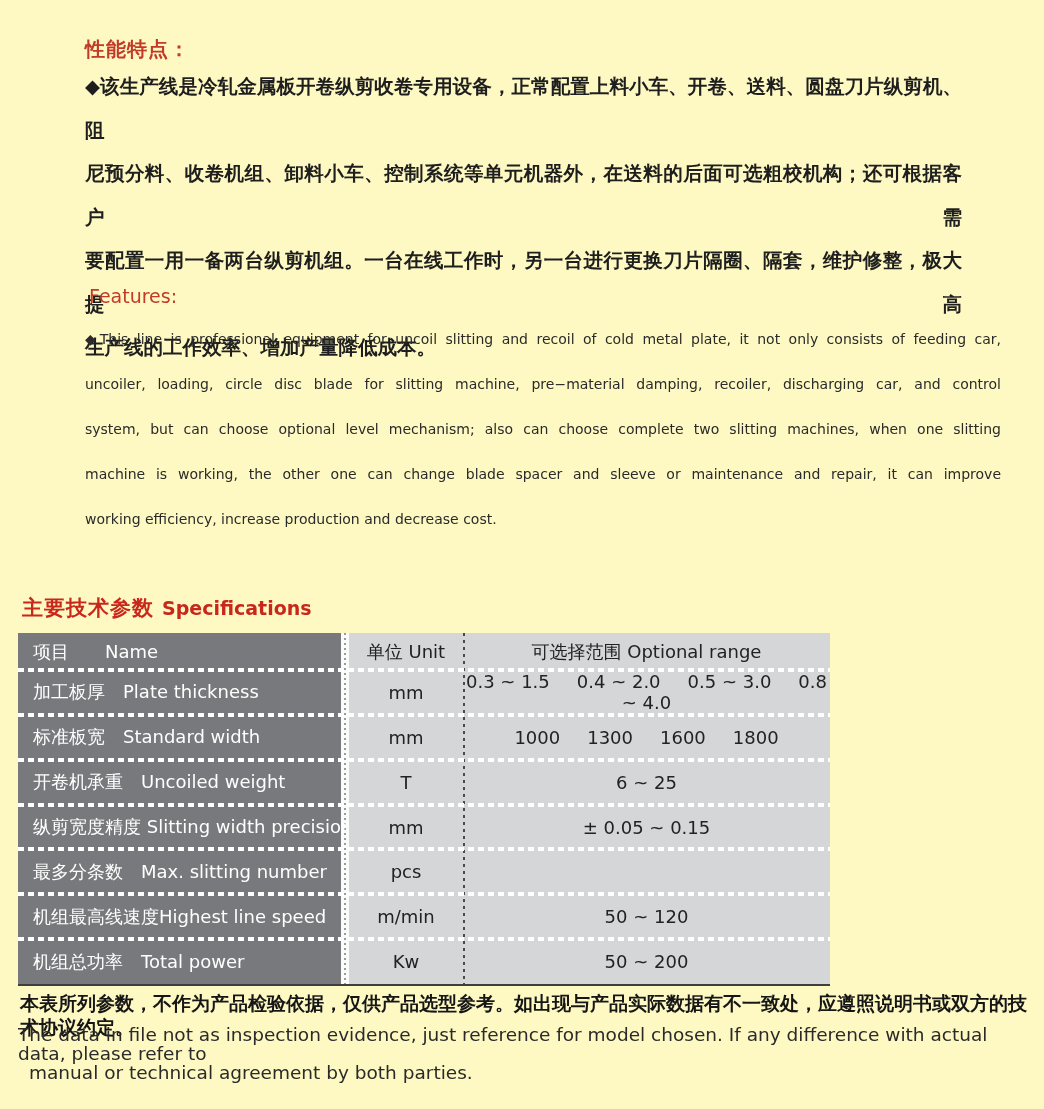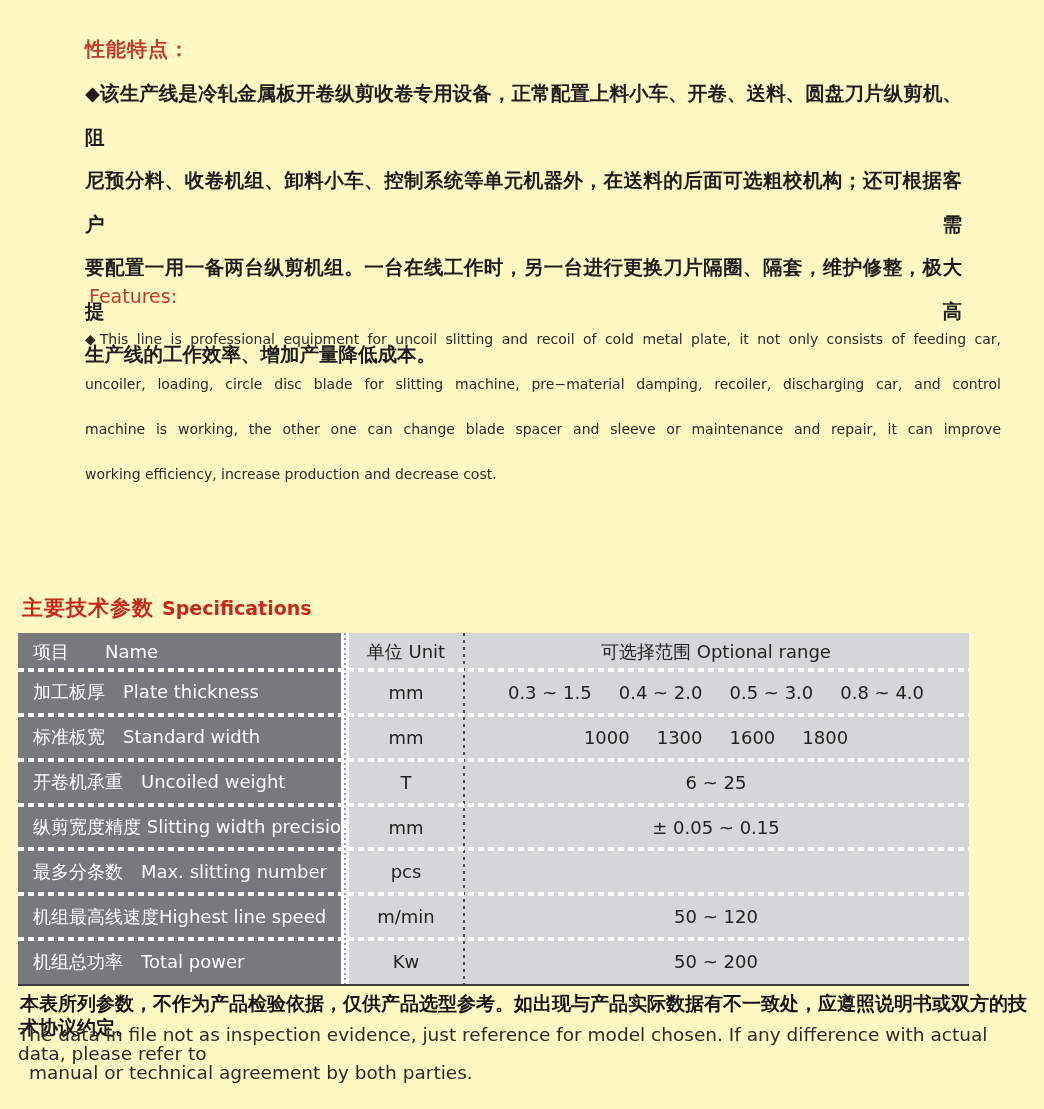--- a/index.html
+++ b/index.html
@@ -27,32 +27,32 @@
     display:flex;align-items:baseline;gap:8px;
     color:#c8281c;
   }
   .spec-title .t-zh{font-size:21px;font-weight:700;letter-spacing:1px;}
   .spec-title .t-en{font-size:19px;font-weight:700;}
   
   .para{position:absolute;}
   .para .pline{text-align:justify;text-align-last:justify;}
   .para .pline.last{text-align-last:left;}
   .para-zh{
-    left:85px;top:72px;width:877px;
+    left:85px;top:65px;width:877px;
     font-size:19.5px;line-height:43.5px;font-weight:700;
     color:#1e1e1e;
   }
   .para-en{
     left:85px;top:317px;width:916px;
     font-size:14px;line-height:45px;font-weight:400;
     color:#2a2a2a;
   }
   
   .spec-table{
-    position:absolute;left:18px;top:633px;width:951px;
+    position:absolute;left:18px;top:633px;width:812px;
     background:linear-gradient(90deg,
       #77797c 0 323px,
       #fbfbfb 323px 331px,
       #d5d6d8 331px 100%);
     border-bottom:2px solid #3c3e40;
   }
   .vline-fine{
     position:absolute;top:0;bottom:0;left:326px;width:2px;
     background:repeating-linear-gradient(180deg,#9b9b9b 0 2px,transparent 2px 5px);
   }
@@ -99,20 +99,21 @@
     <div class="pline">尼预分料、收卷机组、卸料小车、控制系统等单元机器外，在送料的后面可选粗校机构；还可根据客户需</div>
     <div class="pline">要配置一用一备两台纵剪机组。一台在线工作时，另一台进行更换刀片隔圈、隔套，维护修整，极大提高</div>
     <div class="pline last">生产线的工作效率、增加产量降低成本。</div>
   </div>
 
   <div class="en-feat-head">Features:</div>
 
   <div class="para para-en">
     <div class="pline">◆This line is professional equipment for uncoil slitting and recoil of cold metal plate, it not only consists of feeding car,</div>
     <div class="pline">uncoiler, loading, circle disc blade for slitting machine, pre−material damping, recoiler, discharging car, and control</div>
+    <div class="pline">system, but can choose optional level mechanism; also can choose complete two slitting machines, when one slitting</div>
     <div class="pline">machine is working, the other one can change blade spacer and sleeve or maintenance and repair, it can improve</div>
     <div class="pline last">working efficiency, increase production and decrease cost.</div>
   </div>
 
   <div class="spec-title">
     <span class="t-zh">主要技术参数</span>
     <span class="t-en">Specifications</span>
   </div>
 
   <div class="spec-table">

